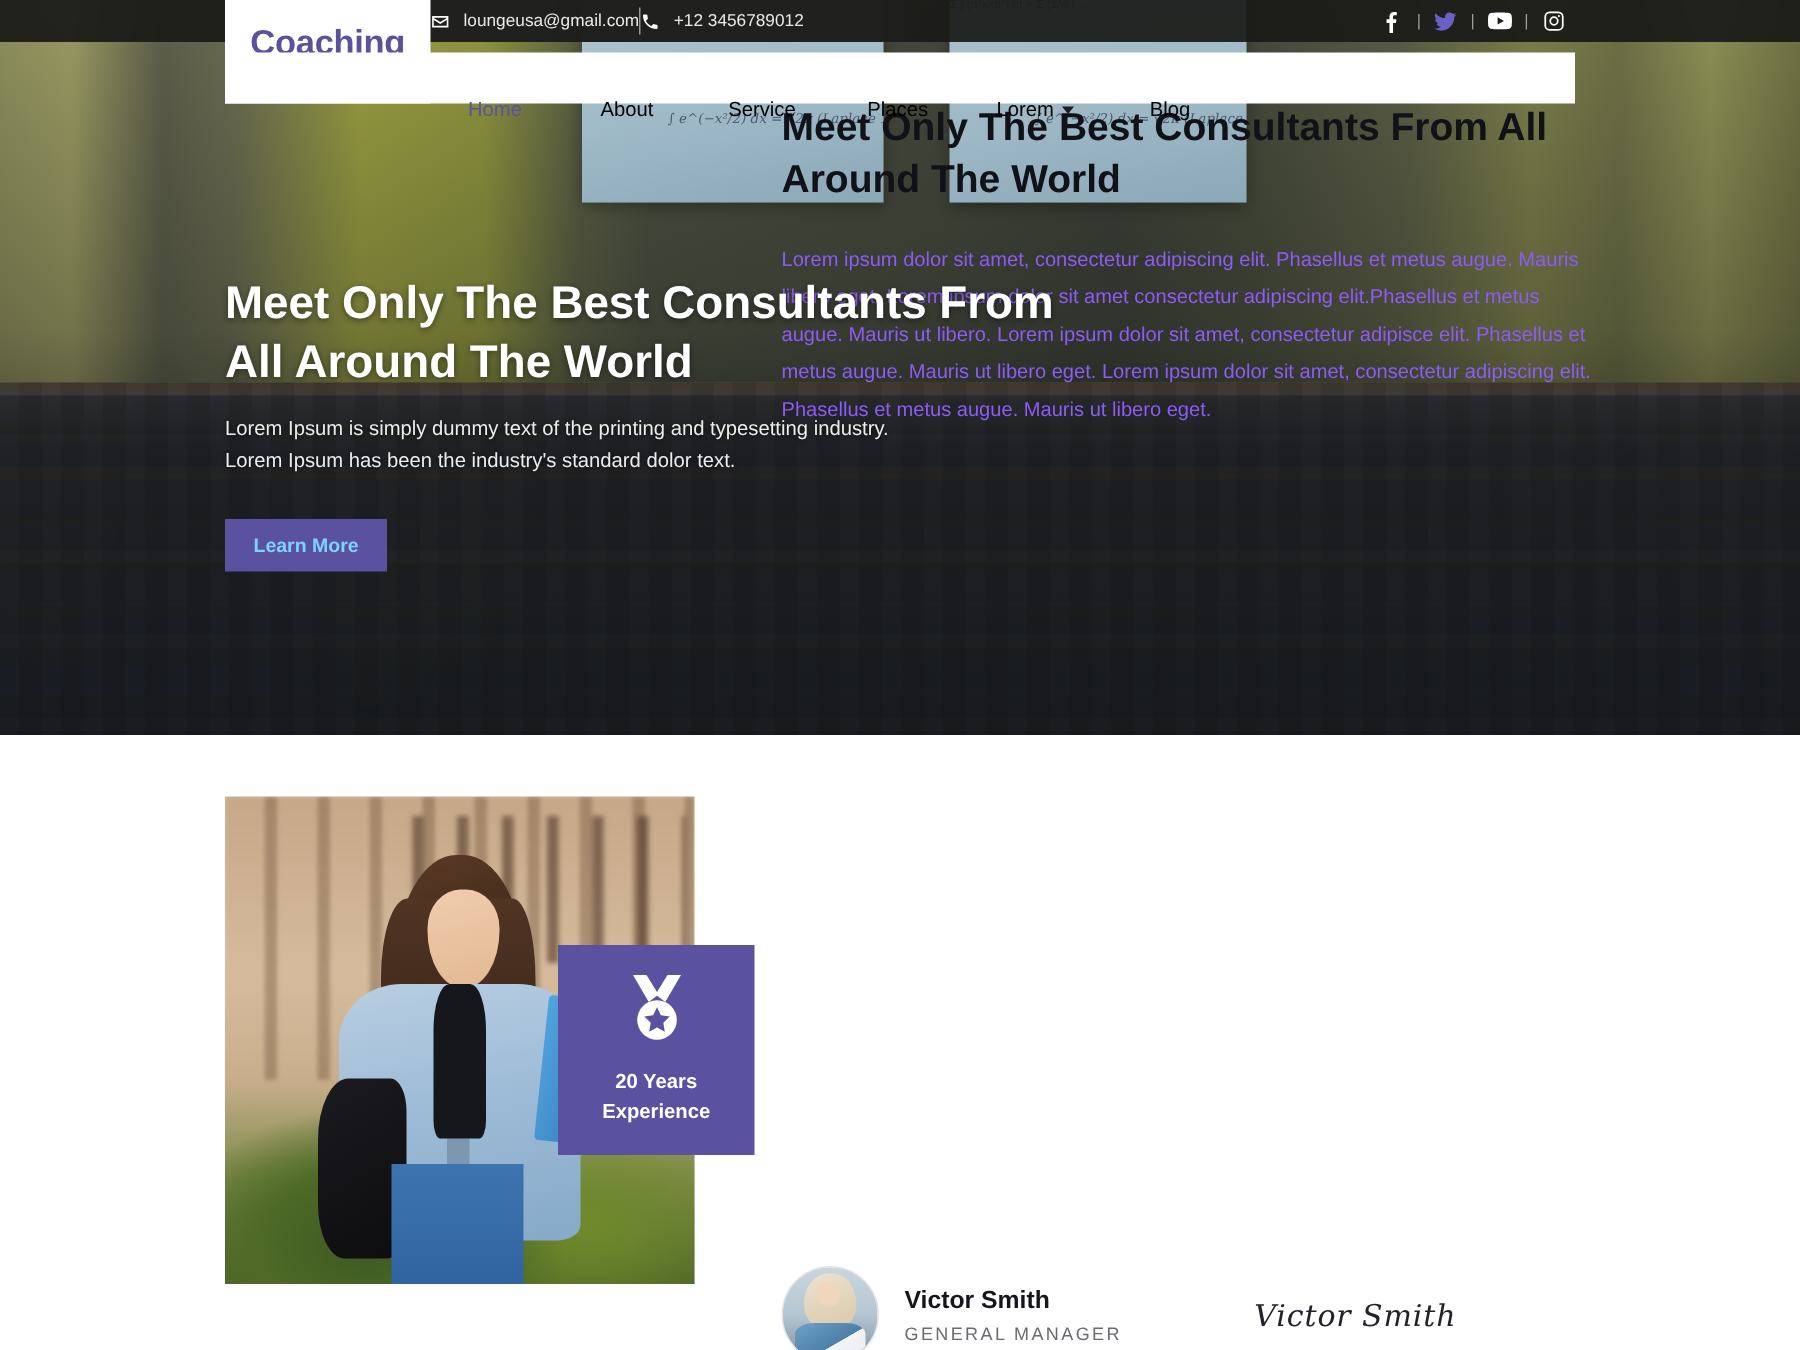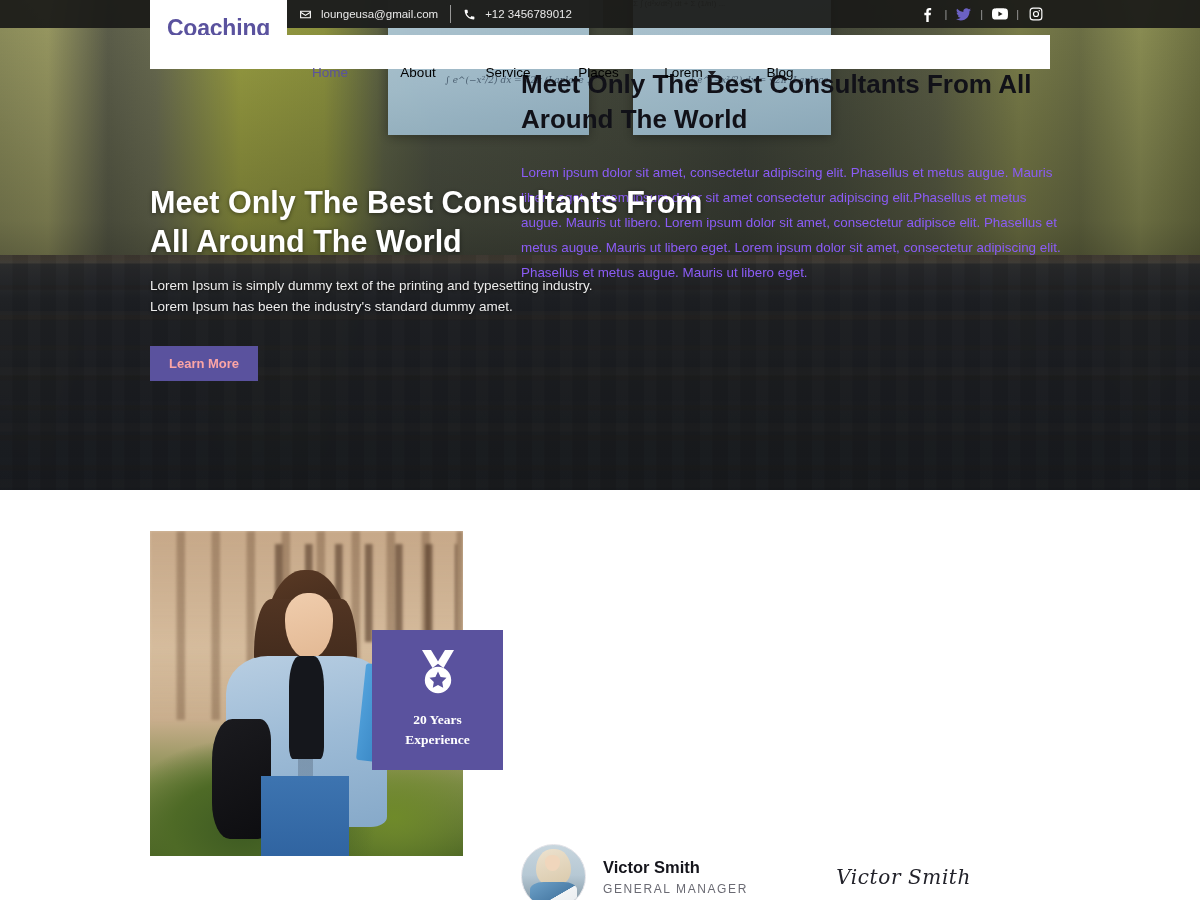--- a/index.html
+++ b/index.html
@@ -83,21 +83,21 @@
     background: rgba(26,26,24,0.93);
   }
 
   
   .topbar {
     position: absolute; left: 287px; top: 0; width: 316px; height: 28px;
     display: flex; align-items: center; gap: 0px;
     color: #e9e9e9; font-size: 11.5px; z-index: 7;
     background: rgba(32,33,31,0.88);
   }
-  .topbar .ctc { display: flex; align-items: center; gap: 9px; padding: 0 12px; }
+  .topbar .ctc { display: flex; align-items: center; gap: 9px; padding: 0 0; }
   .topbar .sep { width: 1px; height: 18px; background: #d8d8d8; opacity:.65; }
   .topbar .icon svg { display: block; }
 
   .socials {
     position: absolute; right: 155px; top: 0; height: 28px;
     display: flex; align-items: center; gap: 0; z-index: 7;
   }
   .socials a { display: flex; align-items: center; justify-content: center; width: 19px; height: 19px; }
   .socials .divider { color: #9b9b9b; font-size: 11px; padding: 0 7px; }
   .soc-ic svg { display: block; }
@@ -144,21 +144,21 @@
   .hero-title {
     font-size: 30.5px; font-weight: bold; color: #ffffff; line-height: 1.27;
     text-shadow: 0 1px 4px rgba(0,0,0,0.45);
   }
   .hero-sub {
     margin-top: 16px; font-size: 13.5px; color: #ececec; line-height: 1.55;
     text-shadow: 0 1px 3px rgba(0,0,0,0.55); max-width: 500px;
   }
   .btn-learn {
     display: inline-block; margin-top: 28px;
-    background: #5a529e; color: #fca5a5;
+    background: #5a529e; color: #7dd3fc;
     font-size: 13px; font-weight: bold;
     padding: 10px 19px; border: none; cursor: pointer;
   }
 
   
   .about {
     position: relative; width: 1200px; height: 410px; background: #ffffff;
   }
   .about-img {
     position: absolute; left: 150px; top: 41px; width: 313px; height: 325px;
@@ -237,21 +237,21 @@
 
   .badge {
     position: absolute; left: 372px; top: 630px;
     width: 131px; height: 140px;
     background: #5a529e; color: #ffffff;
     display: flex; flex-direction: column; align-items: center; justify-content: center;
     z-index: 4;
   }
   .badge .medal { margin-bottom: 12px; }
   .badge .btxt {
-    font-size: 13.5px; font-weight: bold; text-align: center; line-height: 1.45; font-family: Liberation Serif, serif;
+    font-size: 13.5px; font-weight: bold; text-align: center; line-height: 1.45;
   }
 
   .about-copy { position: absolute; left: 521px; top: 41px; width: 540px; }
   .about-eyebrow {
     font-size: 13px; color: #5a529e; font-weight: bold; letter-spacing: 0.1px;
   }
   .about-title {
     margin-top: 11px; font-size: 26px; font-weight: bold; color: #111118;
     line-height: 1.34;
   }
@@ -391,21 +391,21 @@
     </nav>
   </div>
 
   <div class="hero-copy">
     <h1 class="hero-title">
       <span>Meet Only The Best Consultants From</span><br>
       <span>All Around The World</span>
     </h1>
     <p class="hero-sub">
       <span>Lorem Ipsum is simply dummy text of the printing and typesetting industry.</span><br>
-      <span>Lorem Ipsum has been the industry's standard dummy amet.</span>
+      <span>Lorem Ipsum has been the industry's standard dolor text.</span>
     </p>
     <button class="btn-learn">Learn More</button>
   </div>
 </section>
 
 <section class="about">
   <div class="about-img">
     <div class="facade"></div>
     <div class="facade2"></div>
     <div class="person">

